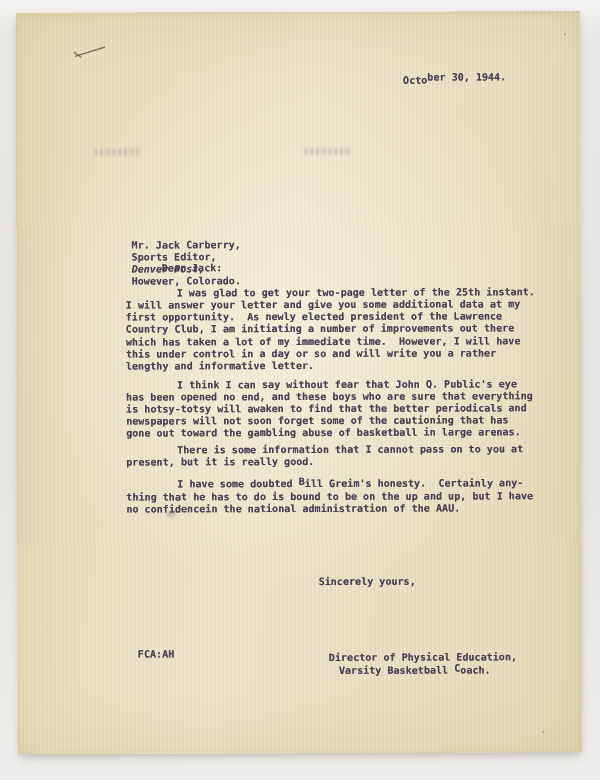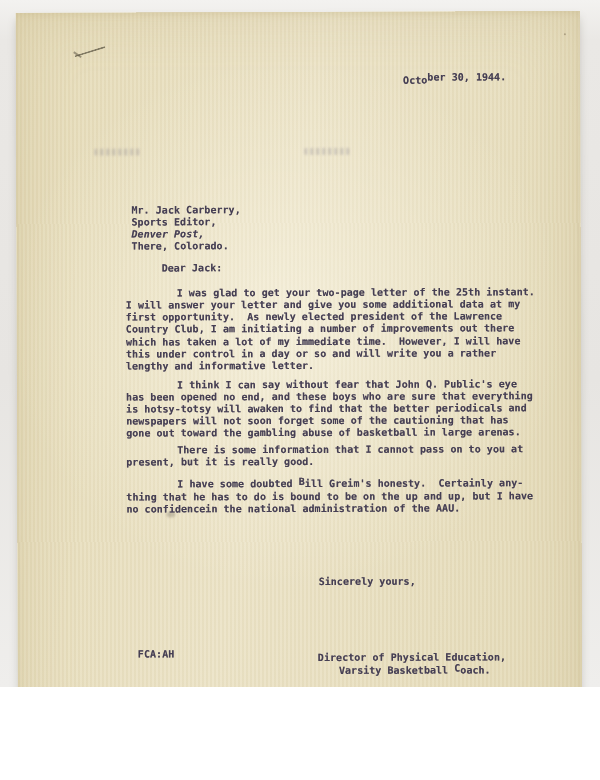--- a/index.html
+++ b/index.html
@@ -1,19 +1,19 @@
 <!DOCTYPE html>
 <html><head>
 <meta charset="utf-8">
 <style>
   html, body { margin: 0; padding: 0; }
   .screenshot {
     position: relative;
     width: 600px;
-    height: 687px;
+    height: 780px;
     overflow: hidden;
     background: linear-gradient(180deg, #f3f2f0 0px, #eae8e5 40px, #e7e5e2 55%, #efeeec 100%);
     font-family: "DejaVu Sans Mono", "Liberation Mono", monospace;
   }
   .paper {
     position: absolute;
     left: 17px; top: 12px;
     width: 564px; height: 741px;
     transform: rotate(-0.18deg);
     background-color: #e8dfc1;
@@ -30,21 +30,21 @@
     position: absolute;
     white-space: pre;
     font-size: 10px;
     font-weight: bold;
     line-height: 12.15px;
     color: #463f54;
     text-shadow: 0 0 0.6px rgba(70,63,84,0.55);
     letter-spacing: 0.05px;
   }
   .block .indent { text-indent: 51px; }
-  .recipient { line-height: 11.75px; }
+  .recipient { line-height: 11.75px; margin-top: 35px; }
   .sig { line-height: 12.5px; }
   .raised { position: relative; top: -3px; }
   .raised-sm { position: relative; top: -2px; }
   .smudge {
     position: absolute;
     width: 46px; height: 7px;
     background: repeating-linear-gradient(90deg, rgba(80,75,110,0.20) 0 3px, rgba(80,75,110,0.02) 3px 6px);
     filter: blur(1.1px);
     border-radius: 2px;
   }
@@ -86,21 +86,21 @@
     <div class="blot"></div>
     <div class="speck" style="left:548px; top:22px; width:2px; height:2px;"></div>
     <div class="speck" style="left:524px; top:720px; width:2px; height:2px;"></div>
 
     <div class="tl" style="left:387px; top:63px;"><span>Octo</span><span class="raised">ber 30, 1944.</span></div>
 
     <div class="block">
       <div class="tl recipient" style="left:115px; top:192px;">Mr. Jack Carberry,</div>
       <div class="tl recipient" style="left:115px; top:204px;">Sports Editor,</div>
       <div class="tl recipient" style="left:115px; top:216px;font-style:italic;">Denver Post,</div>
-      <div class="tl recipient" style="left:115px; top:228px;">There, Colorado.</div>
+      <div class="tl recipient" style="left:115px; top:228px;">However, Colorado.</div>
     </div>
 
     <div class="tl" style="left:113px; top:250px;margin-left:32px;">Dear Jack:</div>
 
     <div class="block">
       <div class="tl indent" style="left:109px; top:275px;">I was glad to get your two-page letter of the 25th instant.</div>
       <div class="tl" style="left:109px; top:287px;">I will answer your letter and give you some additional data at my</div>
       <div class="tl" style="left:109px; top:299px;">first opportunity.  As newly elected president of the Lawrence</div>
       <div class="tl" style="left:109px; top:311px;">Country Club, I am initiating a number of improvements out there</div>
       <div class="tl" style="left:109px; top:324px;">which has taken a lot of my immediate time.  However, I will have</div>
@@ -123,20 +123,20 @@
 
     <div class="block">
       <div class="tl indent" style="left:109px; top:466px;"><span>I have some doubted </span><span class="raised-sm">B</span><span>ill Greim's honesty.  Certainly any-</span></div>
       <div class="tl" style="left:109px; top:479px;">thing that he has to do is bound to be on the up and up, but I have</div>
       <div class="tl" style="left:109px; top:491px;">no confidencein the national administration of the AAU.</div>
     </div>
 
     <div class="tl" style="left:301px; top:552px;margin-top:12px;">Sincerely yours,</div>
 
     <div class="block">
-      <div class="tl sig" style="left:300px; top:640px;">Director of Physical Education,</div>
+      <div class="tl sig" style="left:311px; top:640px;">Director of Physical Education,</div>
       <div class="tl sig" style="left:321px; top:653px;"><span>Varsity Basketball </span><span class="raised-sm">C</span><span>oach.</span></div>
     </div>
 
     <div class="tl" style="left:120px; top:636px;">FCA:AH</div>
 
   </div>
 </div>
 
 </body></html>

